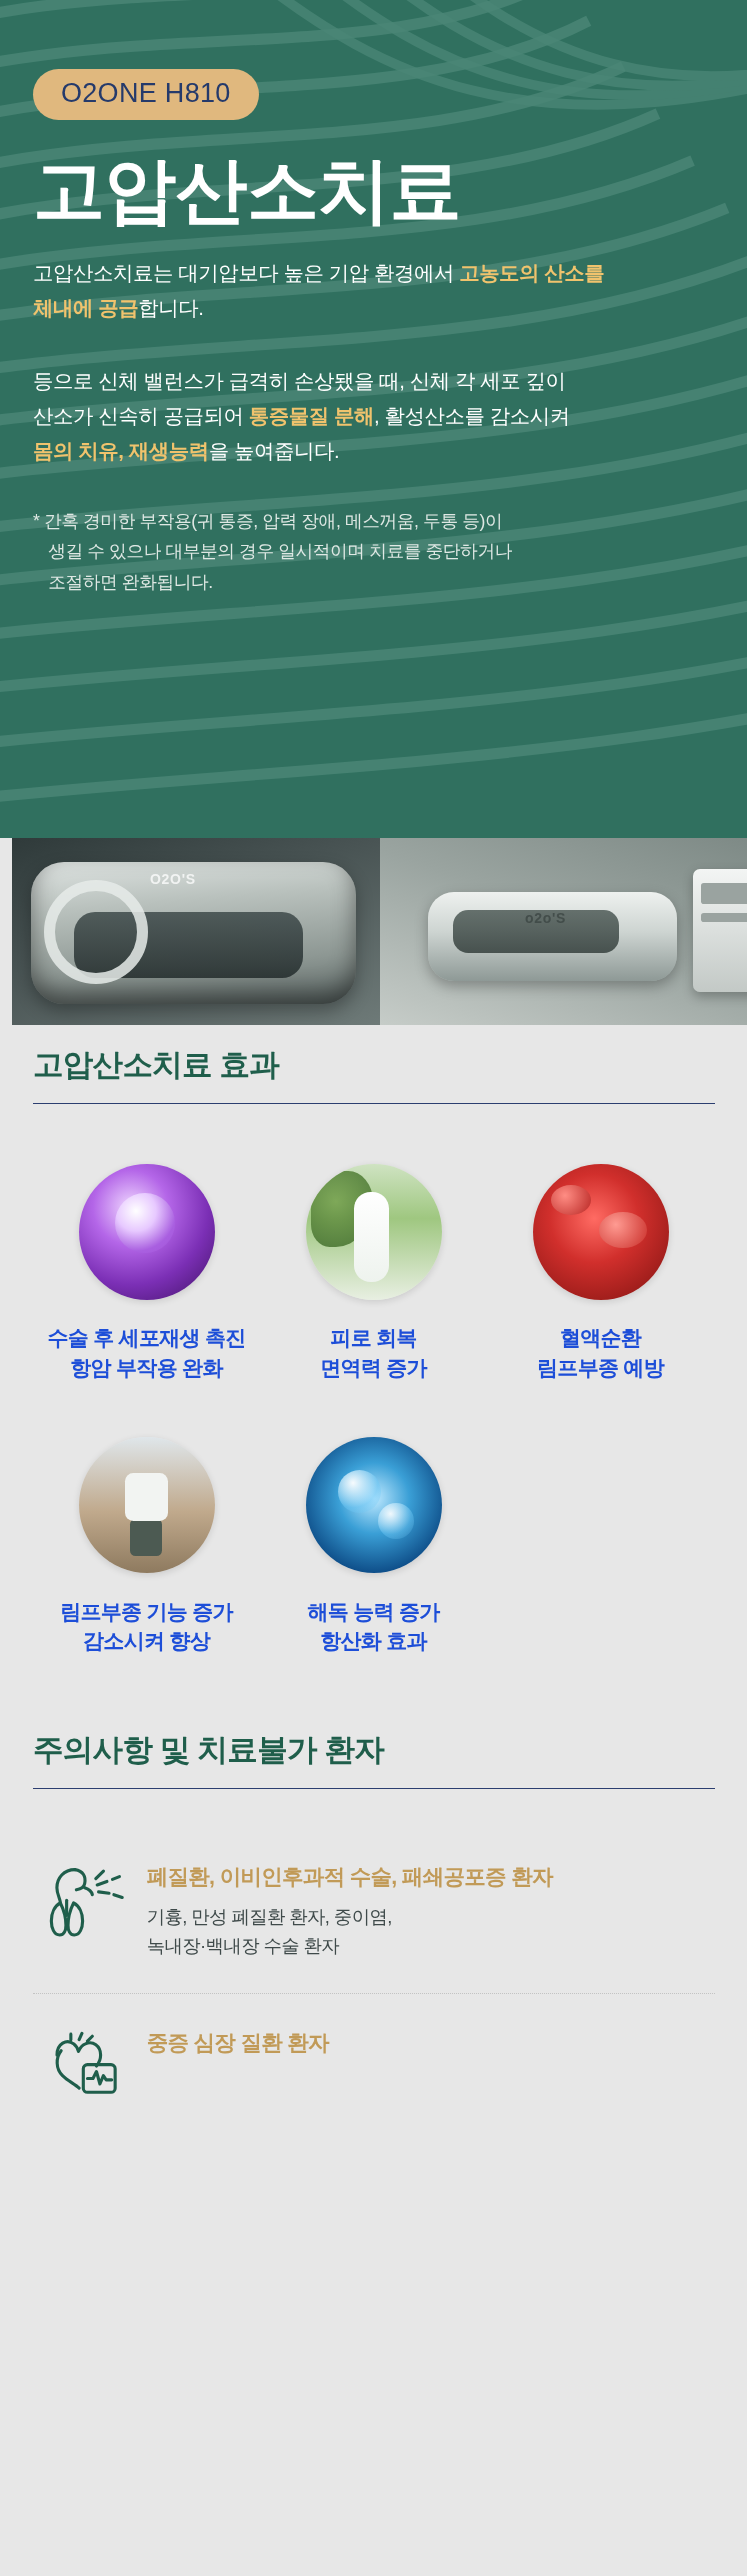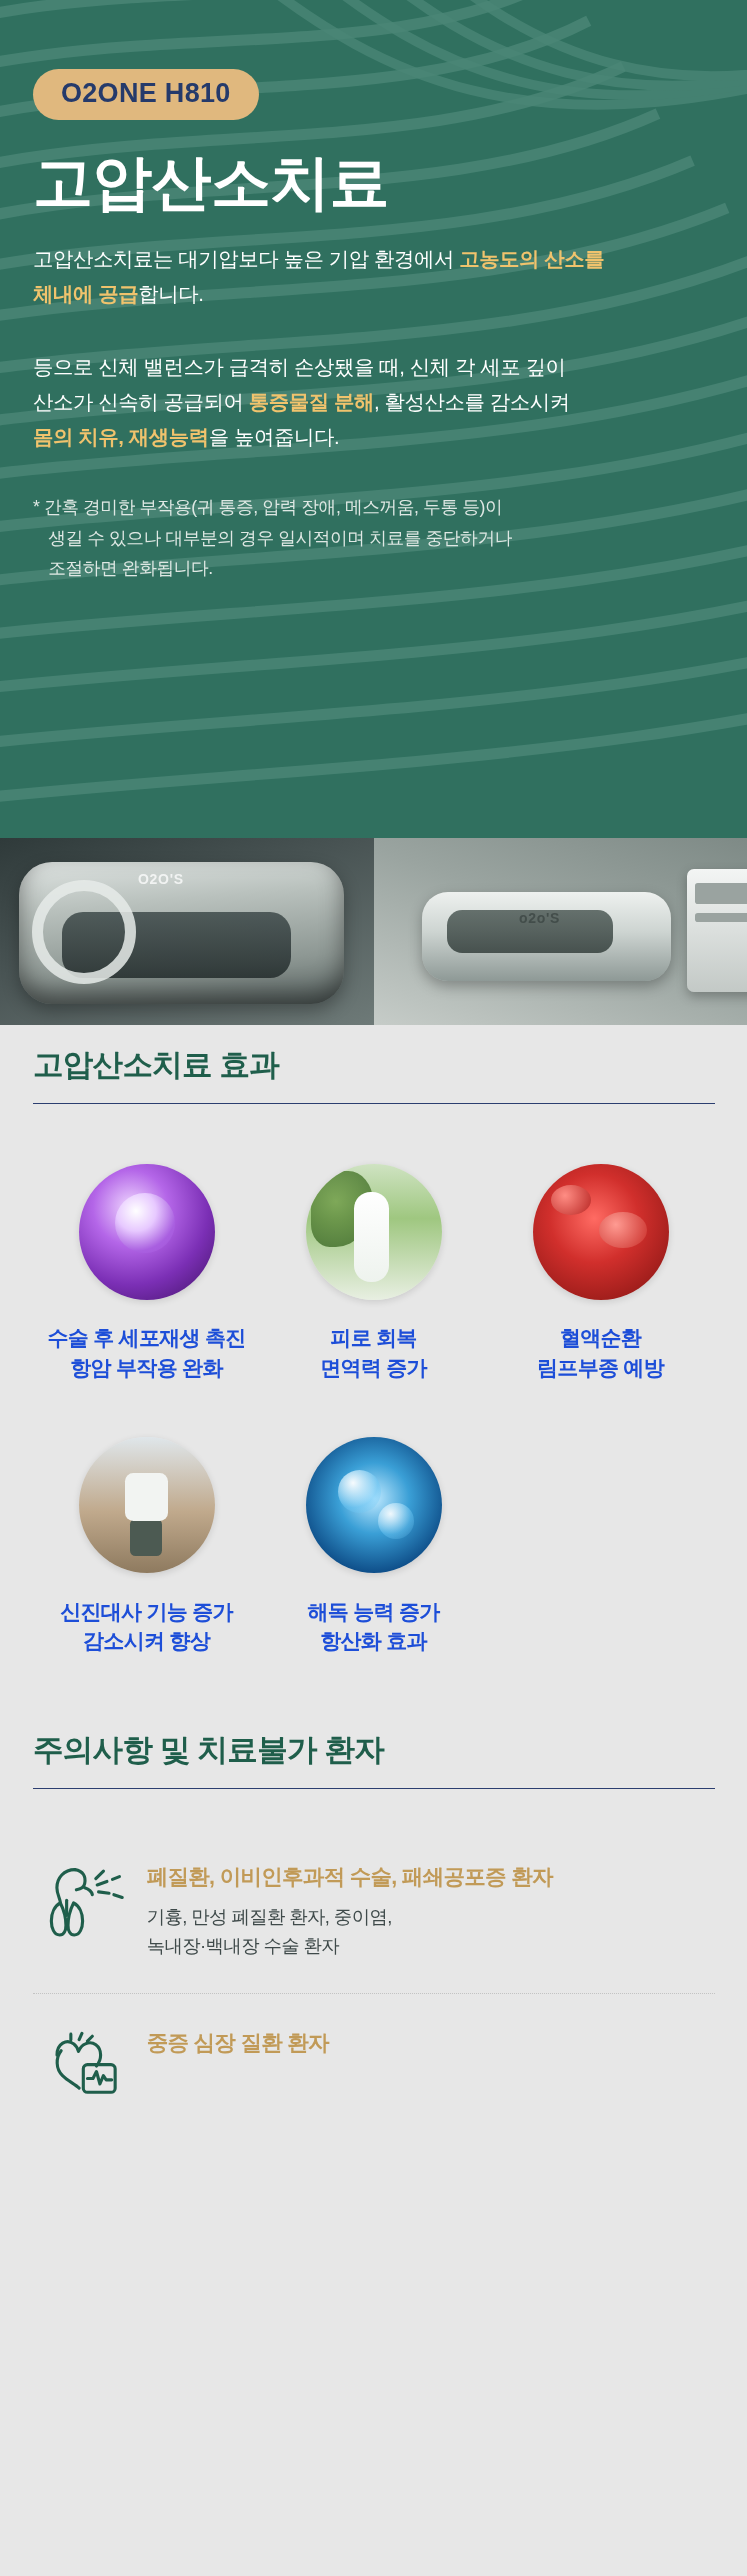--- a/index.html
+++ b/index.html
@@ -17,42 +17,42 @@
     background:#30705f;overflow:hidden;
   }
   .hero-waves{position:absolute;inset:0;overflow:hidden;}
   .hero-waves svg{position:absolute;top:0;left:0;width:748px;height:838px;}
 
   .hero-inner{position:relative;z-index:3;padding:0 33px;}
 
   .badge{
     display:inline-block;margin-top:69px;
     background:#e0b87e;color:#253a6b;
-    font-size:27px;font-weight:bold;letter-spacing:0.3px;
+    font-size:27px;font-weight:normal;letter-spacing:0.3px;
     padding:11px 28px 12.5px 28px;border-radius:35px;line-height:1;
   }
   .hero-title{
     margin-top:29px;
-    color:#ffffff;font-size:60px;font-weight:bold;letter-spacing:-0.7px;
+    color:#ffffff;font-size:72px;font-weight:bold;letter-spacing:-0.7px;
     line-height:1.14;
   }
   .hero-body{
     margin-top:25px;color:#ffffff;font-size:20.4px;line-height:1.72;
     letter-spacing:-0.4px;font-weight:400;
   }
   .hero-body p{margin-bottom:2.8px;}
   .hi{color:#f0c36d;font-weight:bold;}
   .hero-note{
     margin-top:37px;color:#dfe8e4;font-size:17.7px;line-height:1.72;
     letter-spacing:-0.4px;
   }
   .hero-note .ind{display:block;padding-left:15.2px;}
 
   
-  .photos{display:flex;width:748px;height:187px;}
+  .photos{display:flex;width:748px;height:187px;padding-left:12px;}
   .photo{position:relative;overflow:hidden;}
   .photo.a{width:374px;background:linear-gradient(160deg,#2f3a3a 0%,#485353 40%,#6e7a78 100%);}
   .photo.b{width:374px;background:linear-gradient(200deg,#7e8a86 0%,#9aa4a0 45%,#c6ccc8 100%);}
   .chamber{position:absolute;border-radius:28px;}
   .ph-a1{left:19.4px;top:23.5px;width:325px;height:142px;border-radius:33px;
     background:linear-gradient(175deg,#dfe4e2 0%,#b9c1bd 30%,#8d9793 70%,#5d6866 100%);
     box-shadow:inset 0 -11px 23.5px rgba(0,0,0,.45), 0 7px 16.6px rgba(0,0,0,.3);}
   .ph-a-window{position:absolute;left:43px;top:50px;width:229px;height:66px;border-radius:21px;
     background:linear-gradient(180deg,#3e4a4a,#222b2b);opacity:.85;}
   .ph-a-ring{position:absolute;left:12.5px;top:18px;width:104px;height:104px;border-radius:50%;
@@ -245,21 +245,21 @@
         <div class="eff-ic ic-blood"></div>
         <div class="eff-cap">
           <span>혈액순환</span><br>
           <span>림프부종 예방</span>
         </div>
       </div>
 
       <div class="eff">
         <div class="eff-ic ic-run"></div>
         <div class="eff-cap">
-          <span>신진대사 기능 증가</span><br>
+          <span>림프부종 기능 증가</span><br>
           <span>감소시켜 향상</span>
         </div>
       </div>
 
 
       <div class="eff">
         <div class="eff-ic ic-detox"></div>
         <div class="eff-cap">
           <span>해독 능력 증가</span><br>
           <span>항산화 효과</span>

